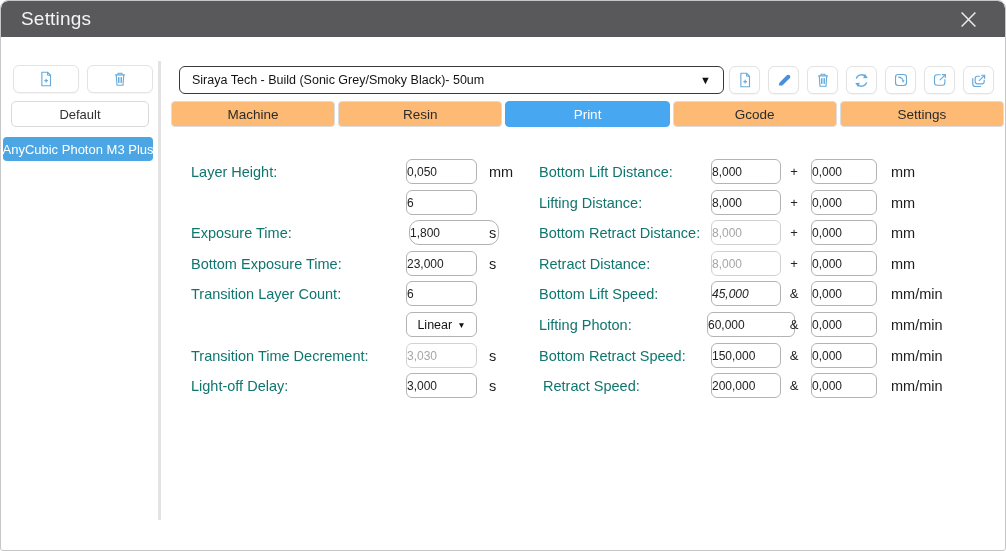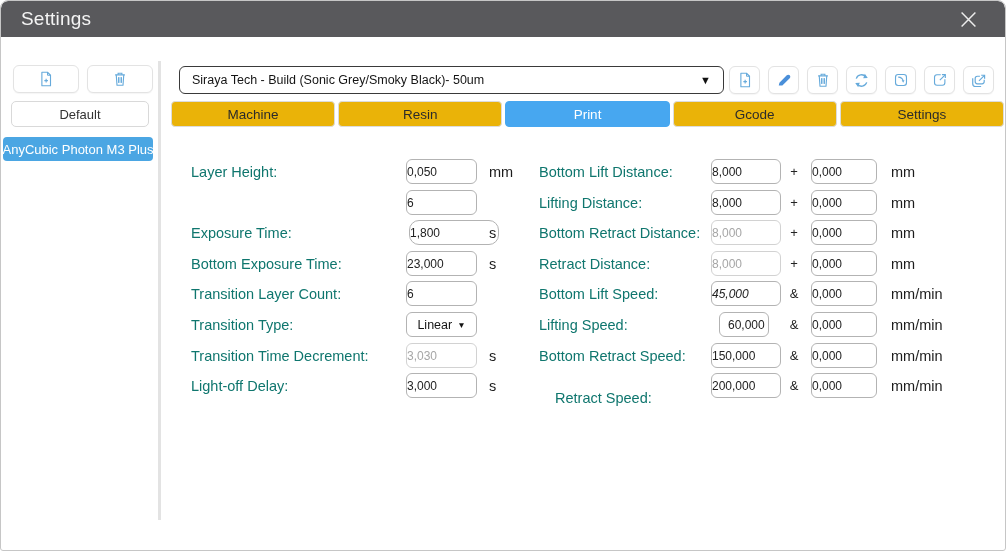--- a/index.html
+++ b/index.html
@@ -53,21 +53,21 @@
   .profile-select .caret { font-size:11px; color:#111; }
   .toolbar { position:absolute; left:728px; top:65px; display:flex; gap:8px; }
   .tool-btn {
     width:31px; height:28px; background:#fff; border:1px solid #e3e3e3; border-radius:6px;
     display:flex; align-items:center; justify-content:center;
     box-shadow:0 1px 1px rgba(0,0,0,.04); cursor:pointer;
   }
   
   .tabs { position:absolute; left:170px; top:100px; width:833px; height:26px; display:flex; gap:3px; }
   .tab {
-    flex:1; height:26px; background:#eab308; border:1px solid #dcdcdc; border-radius:4px;
+    flex:1; height:26px; background:#fdba74; border:1px solid #dcdcdc; border-radius:4px;
     display:flex; align-items:center; justify-content:center;
     font-size:13.5px; color:#2b2b2b; cursor:pointer;
   }
   .tab.active { background:var(--accent-blue); border-color:var(--accent-blue); color:#fff; }
   
   .fcol { position:absolute; top:158px; height:246px; }
   #left-col  { left:190px; width:345px; }
   #right-col { left:538px; width:440px; }
   .frow { position:absolute; left:0; height:26px; width:100%; }
   .flabel { position:absolute; left:0; line-height:26px; font-size:14.5px; color:#0f766e; white-space:nowrap; }
@@ -204,21 +204,20 @@
     <div class="frow" style="top: 92px;">
       <span class="flabel" style="left: 0px;">Bottom Exposure Time:</span>
       <input type="text" class="finput" value="23,000" style="left: 215px; width: 71px;">
       <span class="funit" style="left: 298px;">s</span>
     </div>
     <div class="frow" style="top: 122px;">
       <span class="flabel" style="left: 0px;">Transition Layer Count:</span>
       <input type="text" class="finput" value="6" style="left: 215px; width: 71px;">
     </div>
     <div class="frow" style="top: 153px;">
-      <span class="flabel" style="left: 0px;">Transition Type:</span>
       <div class="fselect" style="left: 215px;">
         <span class="" style="left: 0px; position: static;">Linear</span>
         <span class="caret" style="left: 0px; position: static;">▼</span>
       </div>
     </div>
     <div class="frow" style="top: 184px;">
       <span class="flabel" style="left: 0px;">Transition Time Decrement:</span>
       <input type="text" class="finput off" readonly="" value="3,030" style="left: 215px; width: 71px;">
       <span class="funit" style="left: 298px;">s</span>
     </div>
@@ -258,33 +257,33 @@
       <span class="funit" style="left: 352px;">mm</span>
     </div>
     <div class="frow" style="top: 122px;">
       <span class="flabel" style="left: 0px;">Bottom Lift Speed:</span>
       <input type="text" class="finput" value="45,000" style="left: 172px; width: 70px; font-style: italic;">
       <span class="fop" style="left: 247px;">&amp;</span>
       <input type="text" class="finput" value="0,000" style="left: 272px; width: 66px;">
       <span class="funit" style="left: 352px;">mm/min</span>
     </div>
     <div class="frow" style="top: 153px;">
-      <span class="flabel" style="left: 0px;">Lifting Speed:</span>
-      <input type="text" class="finput" value="60,000" style="left: 180px; width: 50px; padding-left: 8px;">
+      <span class="flabel" style="left: 0px;">Lifting Photon:</span>
+      <input type="text" class="finput" value="60,000" style="left: 168px; width: 88px;">
       <span class="fop" style="left: 247px;">&amp;</span>
       <input type="text" class="finput" value="0,000" style="left: 272px; width: 66px;">
       <span class="funit" style="left: 352px;">mm/min</span>
     </div>
     <div class="frow" style="top: 184px;">
       <span class="flabel" style="left: 0px;">Bottom Retract Speed:</span>
       <input type="text" class="finput" value="150,000" style="left: 172px; width: 70px;">
       <span class="fop" style="left: 247px;">&amp;</span>
       <input type="text" class="finput" value="0,000" style="left: 272px; width: 66px;">
       <span class="funit" style="left: 352px;">mm/min</span>
     </div>
     <div class="frow" style="top: 214px;">
-      <span class="flabel" style="left: 16px; margin-top: 12px;">Retract Speed:</span>
+      <span class="flabel" style="left: 4px;">Retract Speed:</span>
       <input type="text" class="finput" value="200,000" style="left: 172px; width: 70px;">
       <span class="fop" style="left: 247px;">&amp;</span>
       <input type="text" class="finput" value="0,000" style="left: 272px; width: 66px;">
       <span class="funit" style="left: 352px;">mm/min</span>
     </div>
   </div>
 
 </body></html>

